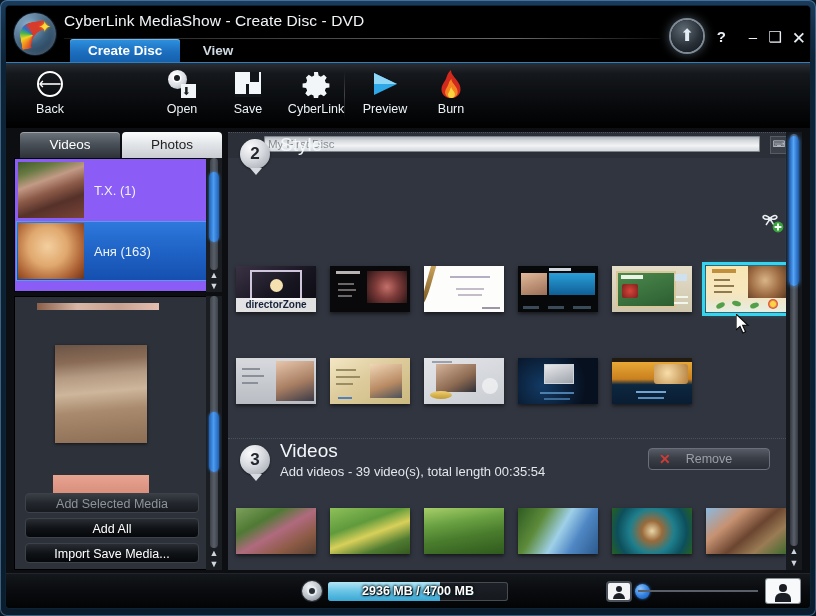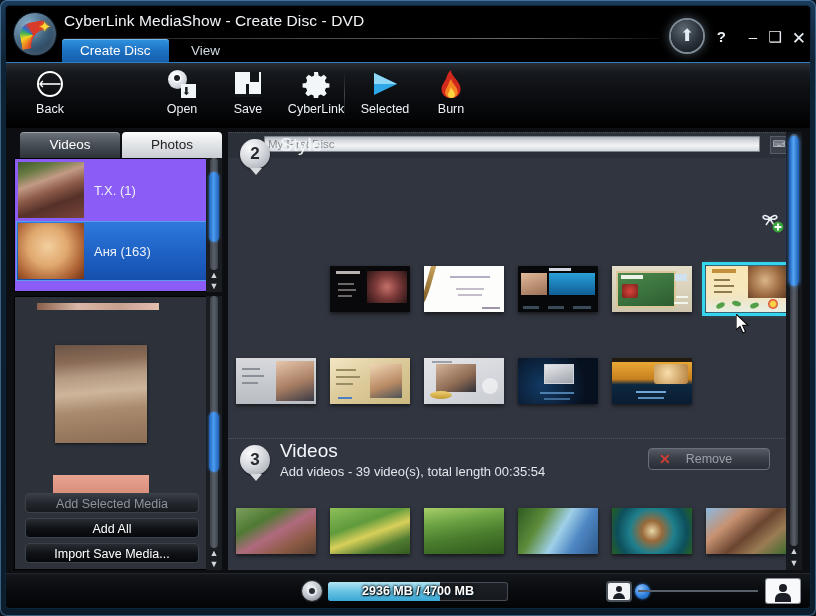--- a/index.html
+++ b/index.html
@@ -38,21 +38,21 @@
     transform:rotate(-10deg);}
   .applogo .star{position:absolute;right:5px;top:6px;color:#ffd83a;font-size:15px;line-height:15px;text-shadow:0 0 3px #ff9e00;}
   .apptitle{
     position:absolute;left:58px;top:6px;color:#f2f5f8;font-size:15.5px;letter-spacing:.1px;
     white-space:nowrap;
   }
   .title-rule{position:absolute;left:58px;top:32px;right:150px;height:1px;
     background:linear-gradient(90deg,rgba(255,255,255,.10),rgba(255,255,255,.42) 75%,rgba(255,255,255,.05));}
 
   
-  .tabs{position:absolute;left:56px;top:33px;height:23px;}
+  .tabs{position:absolute;left:64px;top:33px;height:23px;font-weight:bold;}
   .tab{
     display:inline-block;height:23px;line-height:23px;padding:0 18px;
     font-size:13.5px;color:#cfd9e2;vertical-align:top;cursor:default;
   }
   .tab.active{
     background:linear-gradient(180deg,#2e93e0 0%,#1d6fc0 55%,#1460ad 100%);
     color:#fff;border-radius:3px 3px 0 0;
     box-shadow:inset 0 1px 0 rgba(255,255,255,.35);
   }
 
@@ -296,21 +296,21 @@
       <div class="lb">CyberLink</div>
     </div>
 
     <div class="rb" style="left:345px">
       <div class="ic">
         <svg width="30" height="26" viewBox="0 0 30 26" aria-hidden="true">
           <polygon points="4,2 27,13 4,24" fill="#2fa8e8"></polygon>
           <polygon points="4,2 27,13 4,13" fill="#8fd6f7"></polygon>
         </svg>
       </div>
-      <div class="lb">Selected</div>
+      <div class="lb">Preview</div>
     </div>
 
     <div class="rb" style="left:411px">
       <div class="ic">
         <svg width="22" height="28" viewBox="0 0 22 28" aria-hidden="true">
           <path fill="#d1291d" d="M11 28C5 28 1.5 24 1.5 19.4c0-5 3.8-7.6 5.2-12.6C7.6 3.4 9.7 1 11 0c0 4 3 6.3 5 9.3 1.9 2.9 4.5 5 4.5 10.1C20.5 24 17 28 11 28z"></path>
           <path fill="#f58220" d="M11.3 28c-3.6 0-6.2-2.6-6.2-5.8 0-3.4 2.6-5.1 3.5-8.5.6-2.3 2-4 2.8-4.7 0 2.7 2 4.3 3.3 6.3 1.3 2 3 3.4 3 6.9 0 3.2-2.8 5.8-6.4 5.8z"></path>
           <path fill="#ffd23f" d="M11.4 28c-2 0-3.4-1.5-3.4-3.3 0-1.9 1.4-2.9 1.9-4.8.4-1.3 1.1-2.3 1.6-2.6 0 1.5 1.1 2.4 1.8 3.5.7 1.2 1.6 1.9 1.6 3.9 0 1.8-1.5 3.3-3.5 3.3z"></path>
         </svg>
       </div>
@@ -385,20 +385,25 @@
           <path d="M12 9c-2-3.5-6-4.5-6.8-2.4C4.5 8.6 8 10 12 9z" fill="none" stroke="#e9eef3" stroke-width="1.5"></path>
           <path d="M12 9c2-3.5 6-4.5 6.8-2.4C19.5 8.6 16 10 12 9z" fill="none" stroke="#e9eef3" stroke-width="1.5"></path>
           <path d="M12 9l-4 6M12 9l4 6" stroke="#e9eef3" stroke-width="1.5" fill="none"></path>
           <circle cx="12" cy="9" r="1.6" fill="none" stroke="#e9eef3" stroke-width="1.4"></circle>
           <circle cx="20" cy="17" r="5.4" fill="#3aa43c"></circle>
           <path d="M20 13.6v6.8M16.6 17h6.8" stroke="#fff" stroke-width="1.8"></path>
         </svg>
       </div>
 
       <div class="tplgrid" style="top:134px;height:62px;">
+        <div class="tpl" style="left:8px;top:0;background:linear-gradient(145deg,#3a3244 0%,#171520 55%,#0a0910 100%);">
+          <div style="position:absolute;left:14px;top:4px;width:48px;height:26px;border:2px solid #cfc6dd;"></div>
+          <div style="position:absolute;left:34px;top:13px;width:13px;height:13px;border-radius:50%;background:#f5e0b0;"></div>
+          <div class="tplcap">directorZone</div>
+        </div>
 
         <div class="tpl" style="left:102px;top:0;background:#09090b;">
           <div style="position:absolute;right:3px;top:5px;width:40px;height:32px;background:radial-gradient(circle at 50% 50%,#c4706a 0%,#7d3b39 45%,#2a1516 100%);"></div>
           <div style="position:absolute;left:6px;top:5px;width:24px;height:3px;background:#b9b2b2;"></div>
           <div style="position:absolute;left:8px;top:17px;width:16px;height:2px;background:#6d6868;"></div>
           <div style="position:absolute;left:8px;top:23px;width:18px;height:2px;background:#6d6868;"></div>
           <div style="position:absolute;left:8px;top:29px;width:14px;height:2px;background:#6d6868;"></div>
         </div>
 
         <div class="tpl" style="left:196px;top:0;background:#fdfdfc;">

